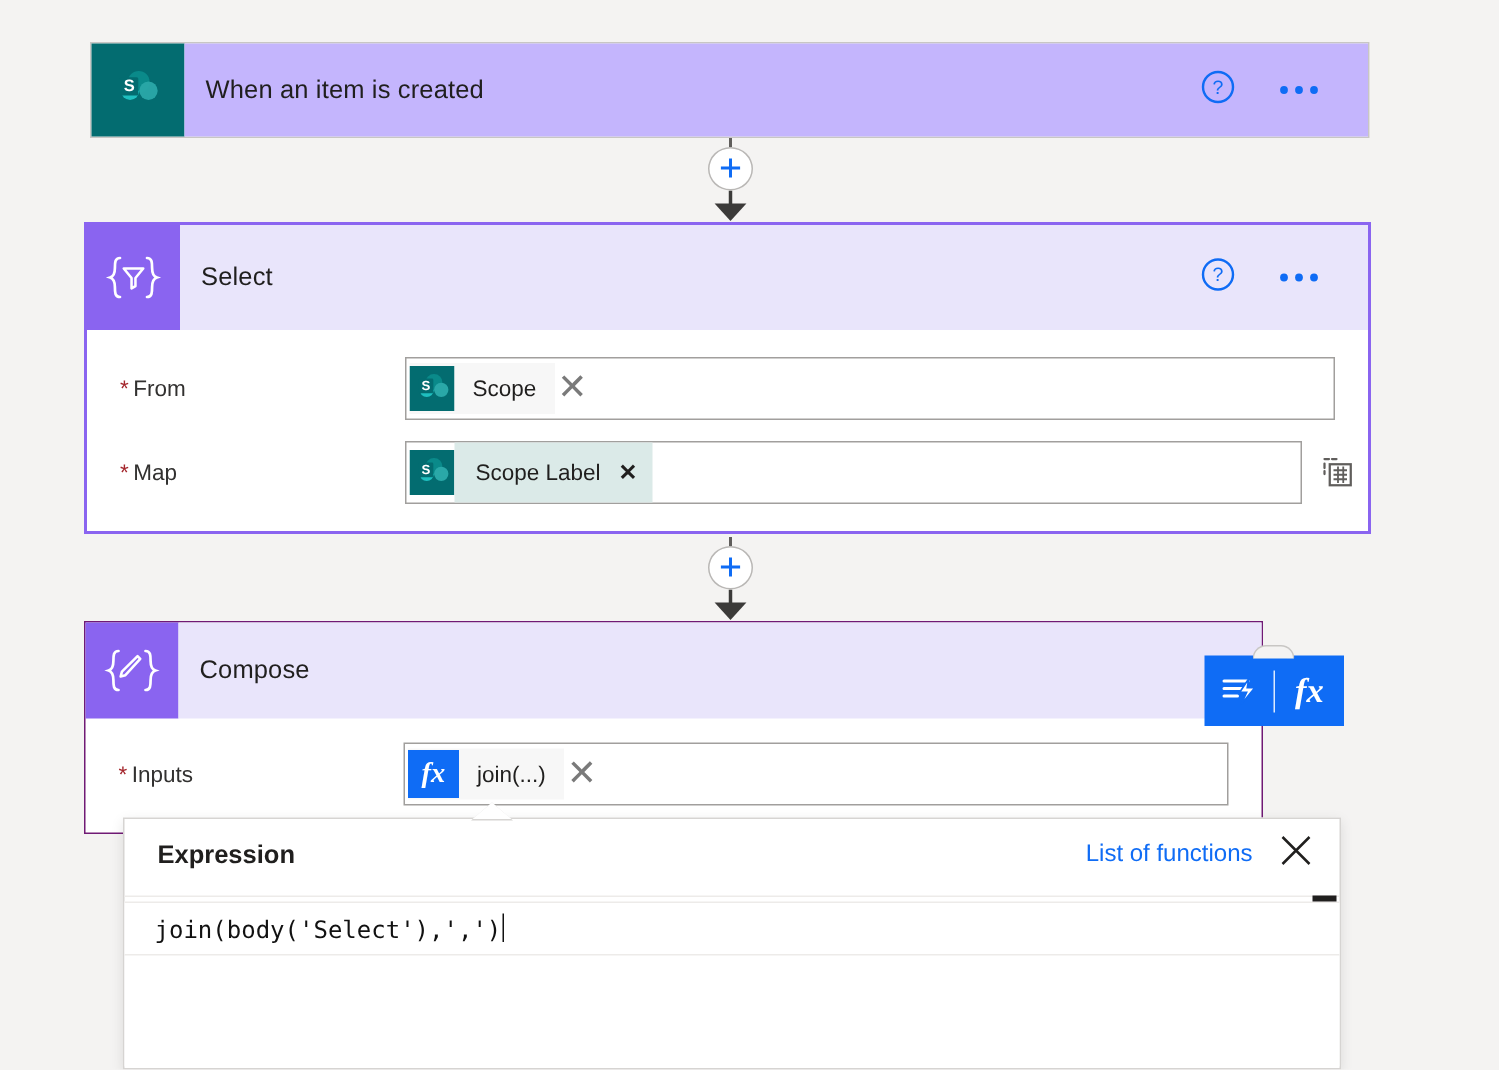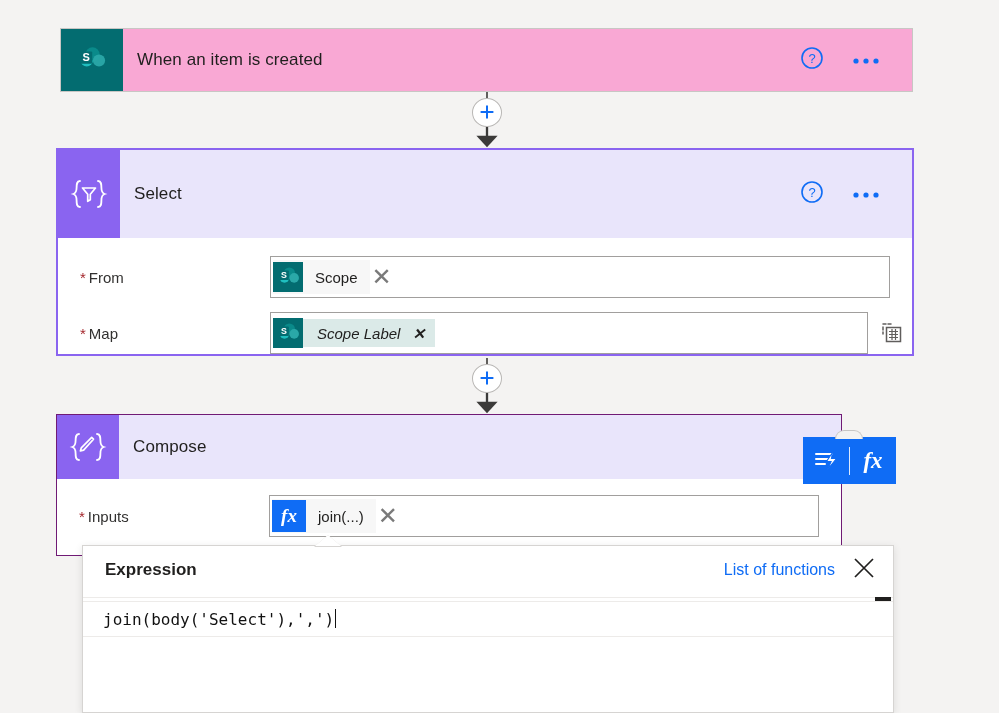--- a/index.html
+++ b/index.html
@@ -29,28 +29,28 @@
     padding: 0 14px;
   }
   .hdr-title { font-size: 17px; color: #201f1e; letter-spacing: .1px; }
   .hdr-actions { margin-left: auto; display: flex; align-items: center; gap: 28px; padding-right: 18px; }
 
   
   #trigger-card {
     left: 60px; top: 28px; width: 853px; height: 64px;
     border: 1px solid #c8c6c4;
   }
-  #trigger-card .hdr-body { background: #f9a8d4; }
+  #trigger-card .hdr-body { background: #c4b5fd; }
 
   
   #select-card {
     left: 56px; top: 148px; width: 858px; height: 208px;
     border: 2px solid #8a64f0; background: #ffffff;
   }
-  #select-card .card-header { height: 88px; }
+  #select-card .card-header { height: 70px; }
   #select-card .hdr-body { background: #e9e5fb; }
 
   
   #compose-card {
     left: 56px; top: 414px; width: 786px; height: 142px;
     border: 1px solid #701a75; background: #ffffff;
   }
   #compose-card .card-header { height: 64px; }
   #compose-card .hdr-body { background: #e9e5fb; }
 
@@ -284,21 +284,21 @@
           <span class="token-icon">
             <svg width="30" height="30" viewBox="0 0 34 34">
               <rect x="0" y="0" width="34" height="34" fill="#036c70"></rect>
               <circle cx="18.5" cy="12.5" r="6.4" fill="#0a8a8a"></circle>
               <circle cx="24.0" cy="18.0" r="5.4" fill="#2aa8a8"></circle>
               <path d="M18.4 18a5.4 5.4 0 0 1-5.4 5.4A5.4 5.4 0 0 1 7.6 18z" fill="#1fbfbf"></path>
               <rect x="7" y="9.5" width="11" height="11" rx="1" fill="#036c70"></rect>
               <text x="12.5" y="18.2" font-family="Liberation Sans, sans-serif" font-size="10" font-weight="700" fill="#ffffff" text-anchor="middle">S</text>
             </svg>
           </span>
-          <span class="chip-teal" style="display:inline-flex;align-items:center;height:28px;font-style:italic;">
+          <span class="chip-teal" style="display:inline-flex;align-items:center;height:40px;">
             <span class="token-label">Scope Label</span>
             <span class="x-small" style="cursor:pointer;">✕</span>
           </span>
         </span>
       </div>
       <span class="side-icon" style="cursor:pointer;">
         <svg width="24" height="24" viewBox="0 0 24 24">
           <path d="M3 3h3M8 3h3" stroke="#605e5c" stroke-width="1.5" stroke-linecap="round"></path>
           <path d="M3 6v3M3 11v2" stroke="#605e5c" stroke-width="1.5" stroke-linecap="round"></path>
           <rect x="6.5" y="6.5" width="14" height="14" fill="none" stroke="#605e5c" stroke-width="1.5"></rect>

